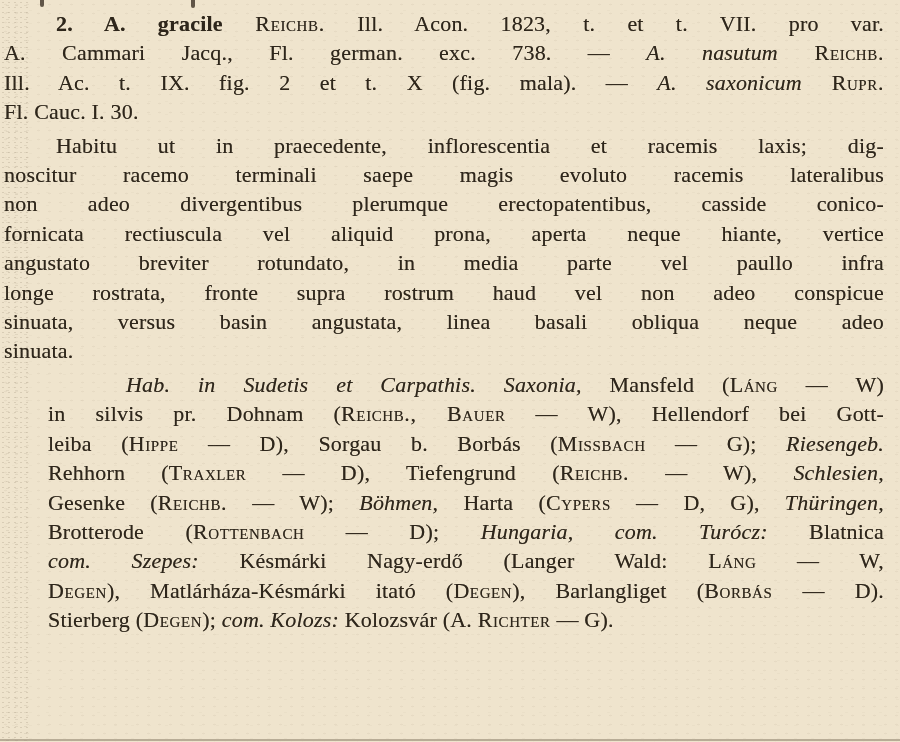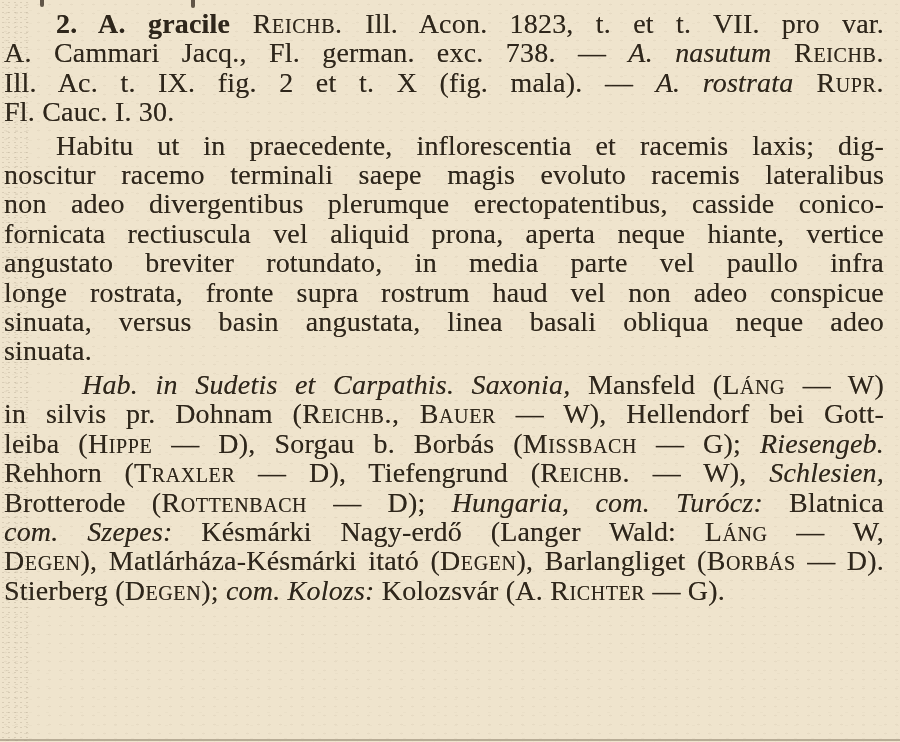--- a/index.html
+++ b/index.html
@@ -57,23 +57,23 @@
   .top-artifact.a2 { left: 191px; height: 8px; }
   
   .bottom-edge {
     position: absolute;
     left: 0; right: 0;
     bottom: 1px;
     height: 2px;
     background: rgba(138, 125, 106, 0.55);
   }
   .para { margin: 0 0 4px 0; }
-  .para:last-child { margin-bottom: 0; }
+  .para:last-child { margin-bottom: 0; margin-left: 44px; }
   .line {
-    font-size: 28px;
+    font-size: 22px;
     line-height: 29.4px;
     letter-spacing: 0.2px;
     text-align: justify;
     text-align-last: justify;
     text-justify: inter-word;
     text-shadow: 0 0 0.5px rgba(46, 38, 27, 0.55);
   }
   .line.last { text-align-last: left; }
   .line.indent-normal { text-indent: 52px; }
   .line.indent-deep   { text-indent: 78px; }
@@ -84,38 +84,39 @@
 </head>
 <body>
 
 <div class="page">
   <div class="top-artifact a1"></div>
   <div class="top-artifact a2"></div>
   <div>
       <div class="para">
         <div class="line indent-normal"><span class="seg-b">2. A. gracile</span><span class="seg-sc"> Reichb. </span><span>Ill. Acon. 1823, t. et t. VII. pro var.</span></div>
         <div class="line"><span>A. Cammari Jacq., Fl. german. exc. 738. — </span><span class="seg-i">A. nasutum</span><span class="seg-sc"> Reichb.</span></div>
-        <div class="line"><span>Ill. Ac. t. IX. fig. 2 et t. X (fig. mala). — </span><span class="seg-i">A. rostrata</span><span class="seg-sc"> Rupr.</span></div>
+        <div class="line"><span>Ill. Ac. t. IX. fig. 2 et t. X (fig. mala). — </span><span class="seg-i">A. saxonicum</span><span class="seg-sc"> Rupr.</span></div>
         <div class="line last"><span>Fl. Cauc. I. 30.</span></div>
       </div>
       <div class="para">
         <div class="line indent-normal"><span>Habitu ut in praecedente, inflorescentia et racemis laxis; dig-</span></div>
         <div class="line"><span>noscitur racemo terminali saepe magis evoluto racemis lateralibus</span></div>
         <div class="line"><span>non adeo divergentibus plerumque erectopatentibus, casside conico-</span></div>
         <div class="line"><span>fornicata rectiuscula vel aliquid prona, aperta neque hiante, vertice</span></div>
         <div class="line"><span>angustato breviter rotundato, in media parte vel paullo infra</span></div>
         <div class="line"><span>longe rostrata, fronte supra rostrum haud vel non adeo conspicue</span></div>
         <div class="line"><span>sinuata, versus basin angustata, linea basali obliqua neque adeo</span></div>
         <div class="line last"><span>sinuata.</span></div>
       </div>
       <div class="para">
         <div class="line indent-deep"><span class="seg-i">Hab. in Sudetis et Carpathis. Saxonia,</span><span> Mansfeld (</span><span class="seg-sc">Láng</span><span> — W)</span></div>
         <div class="line"><span>in silvis pr. Dohnam (</span><span class="seg-sc">Reichb., Bauer</span><span> — W), Hellendorf bei Gott-</span></div>
         <div class="line"><span>leiba (</span><span class="seg-sc">Hippe</span><span> — D), Sorgau b. Borbás (</span><span class="seg-sc">Missbach</span><span> — G); </span><span class="seg-i">Riesengeb.</span></div>
         <div class="line"><span>Rehhorn (</span><span class="seg-sc">Traxler</span><span> — D), Tiefengrund (</span><span class="seg-sc">Reichb.</span><span> — W), </span><span class="seg-i">Schlesien,</span></div>
+        <div class="line"><span>Gesenke (</span><span class="seg-sc">Reichb.</span><span> — W); </span><span class="seg-i">Böhmen,</span><span> Harta (</span><span class="seg-sc">Cypers</span><span> — D, G), </span><span class="seg-i">Thüringen,</span></div>
         <div class="line"><span>Brotterode (</span><span class="seg-sc">Rottenbach</span><span> — D); </span><span class="seg-i">Hungaria, com. Turócz:</span><span> Blatnica</span></div>
         <div class="line"><span class="seg-i">com. Szepes:</span><span> Késmárki Nagy-erdő (Langer Wald: </span><span class="seg-sc">Láng</span><span> — W,</span></div>
         <div class="line"><span class="seg-sc">Degen</span><span>), Matlárháza-Késmárki itató (</span><span class="seg-sc">Degen</span><span>), Barlangliget (</span><span class="seg-sc">Borbás</span><span> — D).</span></div>
         <div class="line last"><span>Stierberg (</span><span class="seg-sc">Degen</span><span>); </span><span class="seg-i">com. Kolozs:</span><span> Kolozsvár (A. </span><span class="seg-sc">Richter</span><span> — G).</span></div>
       </div>
     </div>
   <div class="noise-left"></div>
   <div class="noise-overlay"></div>
   <div class="bottom-edge"></div>
 </div>

